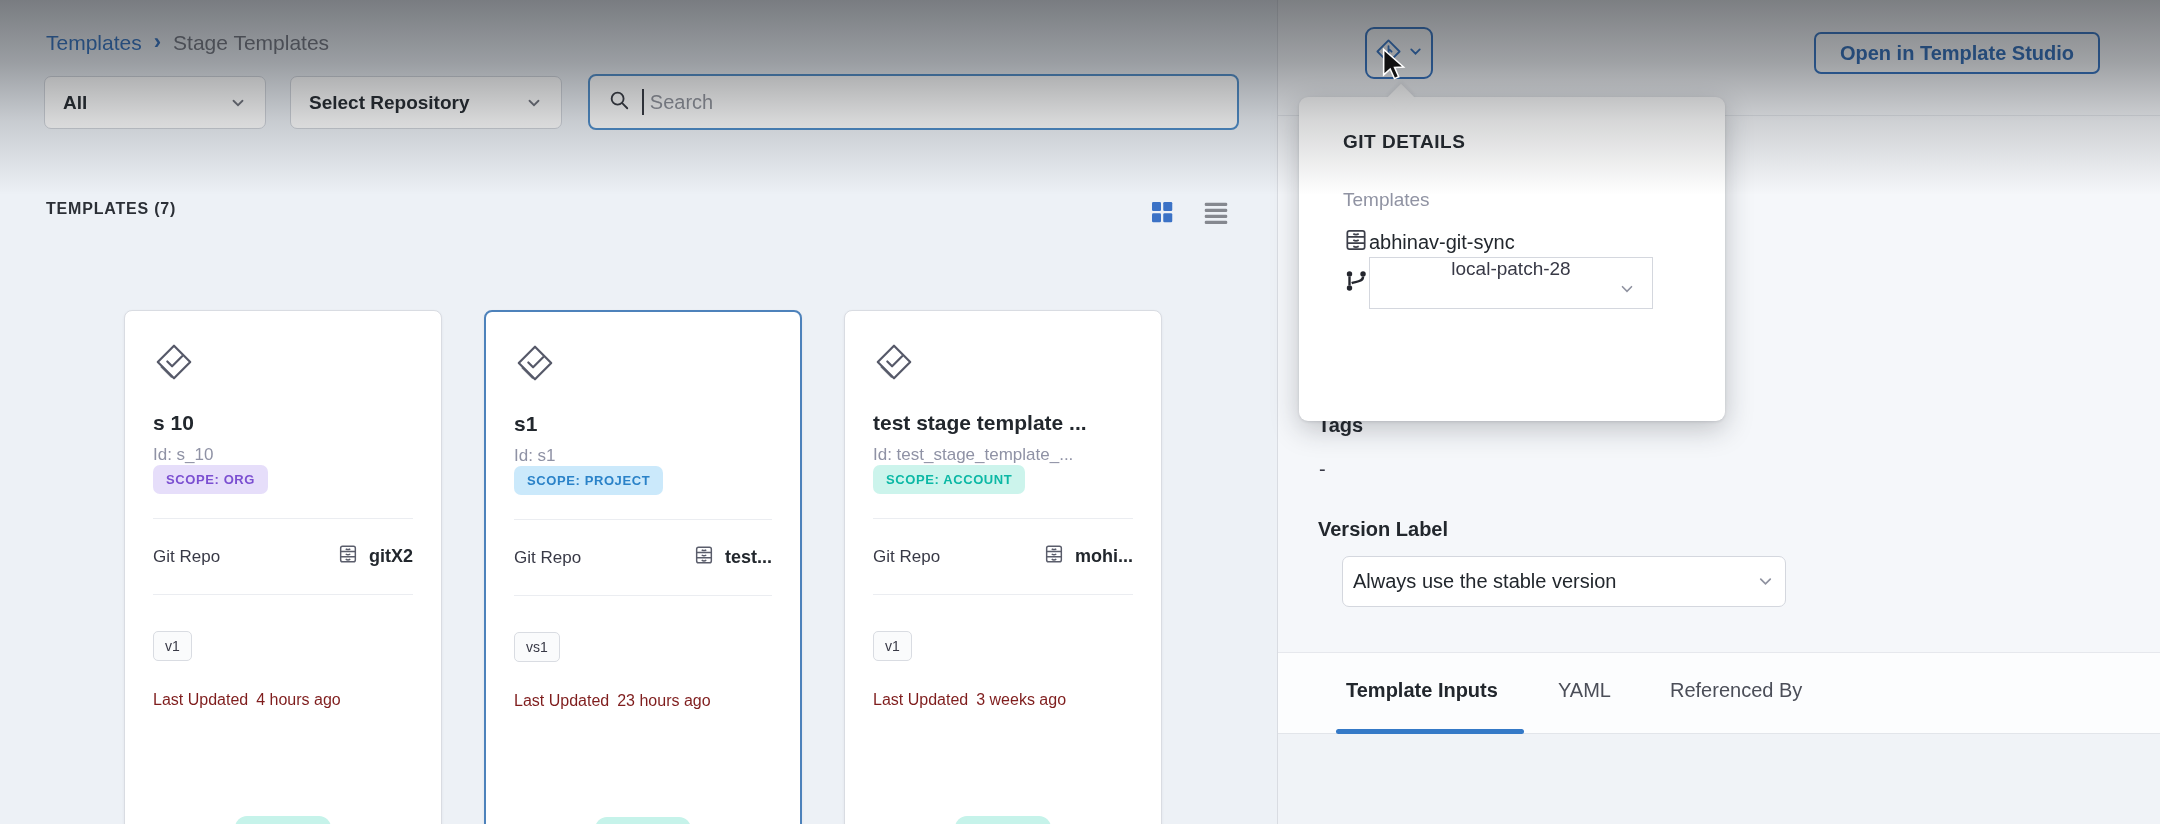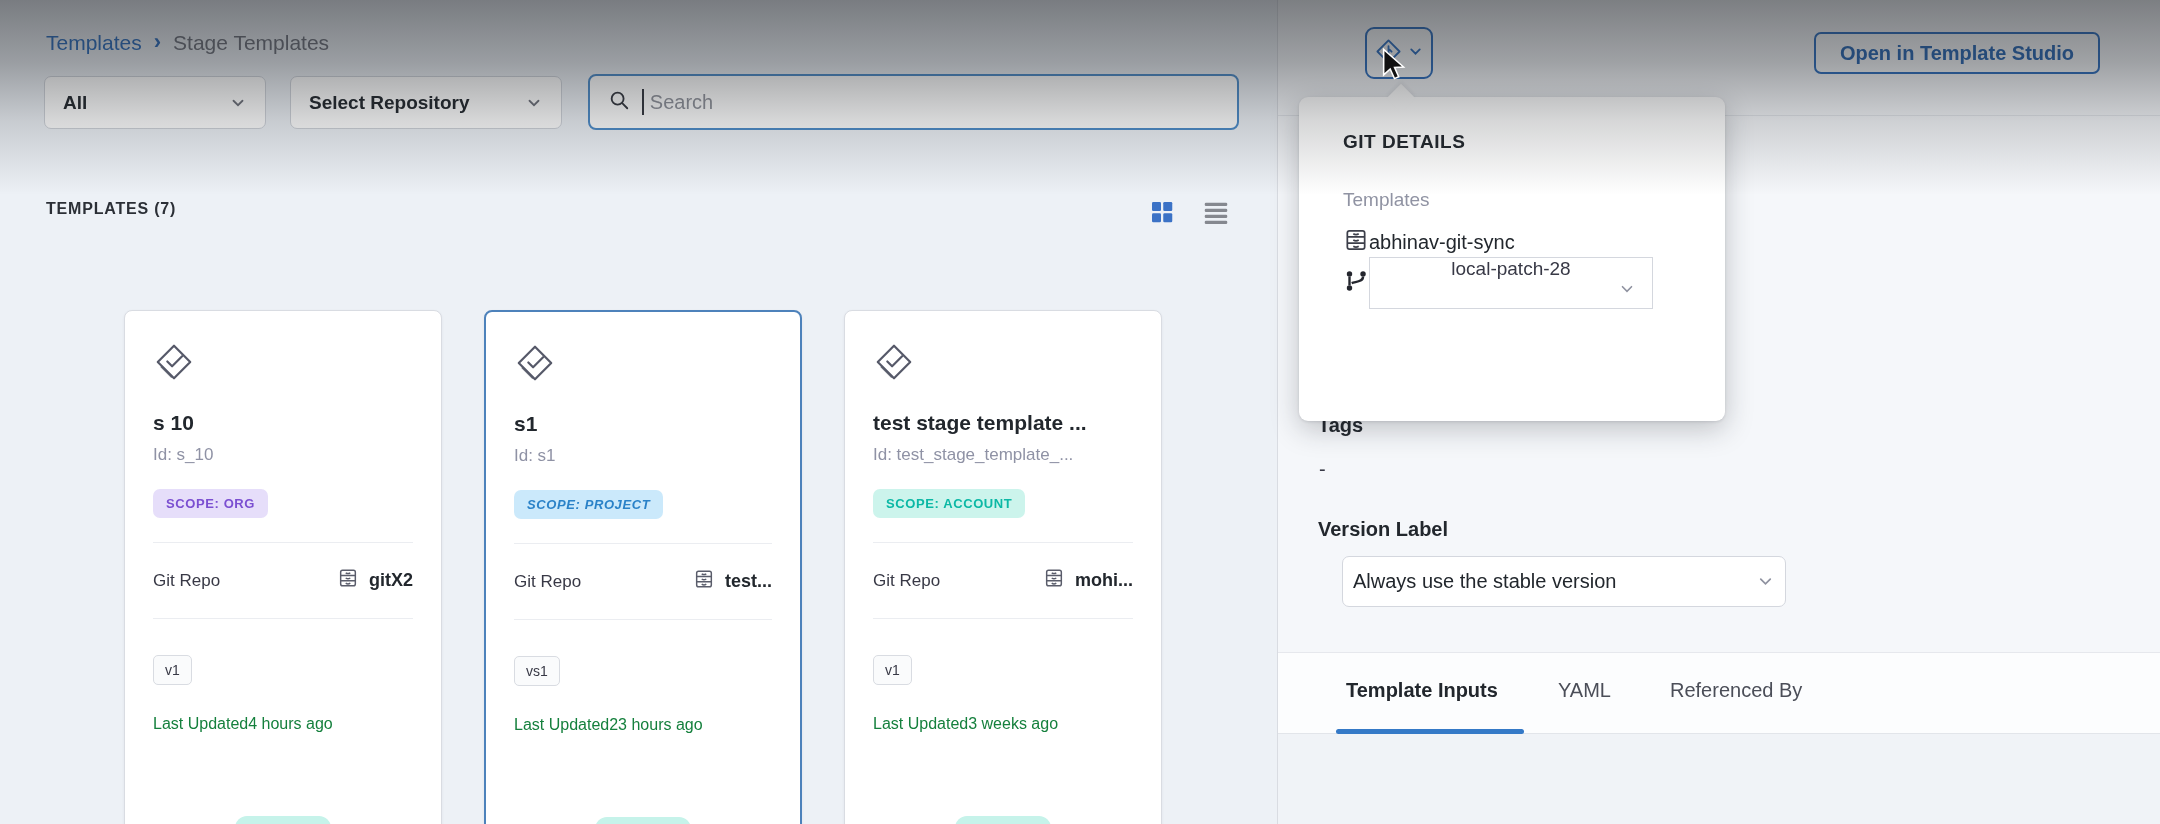--- a/index.html
+++ b/index.html
@@ -38,31 +38,31 @@
   .view-toggles { position:absolute; left:1146px; top:196px; display:flex; gap:22px; align-items:center; }
   .vt { width:32px; height:32px; display:flex; align-items:center; justify-content:center; cursor:pointer; }
 
   
   .card { position:absolute; top:310px; width:318px; height:580px; background:#fff; border:1px solid #d9dce2;
     border-radius:8px; padding:30px 28px; box-shadow:0 1px 3px rgba(40,41,61,.06); cursor:pointer; }
   .card.selected { border:2px solid #4d82bb; }
   .card-1 { left:124px; } .card-2 { left:484px; } .card-3 { left:844px; }
   .card-icon { margin-bottom:24px; }
   .card-title { font-size:21px; font-weight:bold; color:#22272d; margin-bottom:10px; white-space:nowrap; overflow:hidden; }
-  .card-id { font-size:17px; color:#8f92a5; margin-bottom:24px; white-space:nowrap; overflow:hidden; }
+  .card-id { font-size:17px; color:#8f92a5; white-space:nowrap; overflow:hidden; }
   .scope-badge { display:inline-block; font-size:13px; font-weight:bold; letter-spacing:.6px; padding:7px 13px; border-radius:7px; }
   .scope-org { background:#e6defa; color:#7b4fd1; }
-  .scope-project { background:#cbe9fb; color:#2a82c8;font-style:italic; }
+  .scope-project { background:#cbe9fb; color:#2a82c8; }
   .scope-account { background:#ccf4ec; color:#0bb8a5; }
   .card hr { border:none; border-top:1px solid #ebedf1; margin:24px 0; }
   .repo-row { display:flex; align-items:center; font-size:17px; color:#383946; }
   .repo-val { margin-left:auto; display:flex; align-items:center; gap:10px; font-weight:bold; font-size:18px; color:#22272d; }
   .ver-chip { display:inline-block; font-size:14px; color:#383946; background:#fafbfc; border:1px solid #d9dce2;
     border-radius:5px; padding:6px 11px; margin-top:12px; }
-  .updated-row { margin-top:30px; font-size:16px; color:#15803d; display:flex; }
+  .updated-row { margin-top:30px; font-size:16px; color:#7f1d1d; display:flex; gap:8px; }
   .stable-sliver { position:absolute; left:50%; transform:translateX(-50%); top:505px; width:96px; height:26px;
     border-radius:12px; background:#c6f3ea; }
 
   
   .rp-header { position:absolute; left:0; top:0; width:883px; height:116px; border-bottom:1px solid #e2e5ea; }
   .git-btn { position:absolute; left:87px; top:27px; width:68px; height:52px; border:2px solid #2e6fc0; border-radius:9px;
     display:flex; align-items:center; justify-content:center; gap:5px; cursor:pointer; background:rgba(255,255,255,.25); }
   .open-studio-btn { position:absolute; left:536px; top:32px; width:286px; height:42px; border:2px solid #2e6fc0; border-radius:7px;
     color:#2a68b4; font-weight:bold; font-size:20px; background:rgba(250,251,252,.45);
     display:flex; align-items:center; justify-content:center; cursor:pointer; font-family:"Liberation Sans",sans-serif; }

